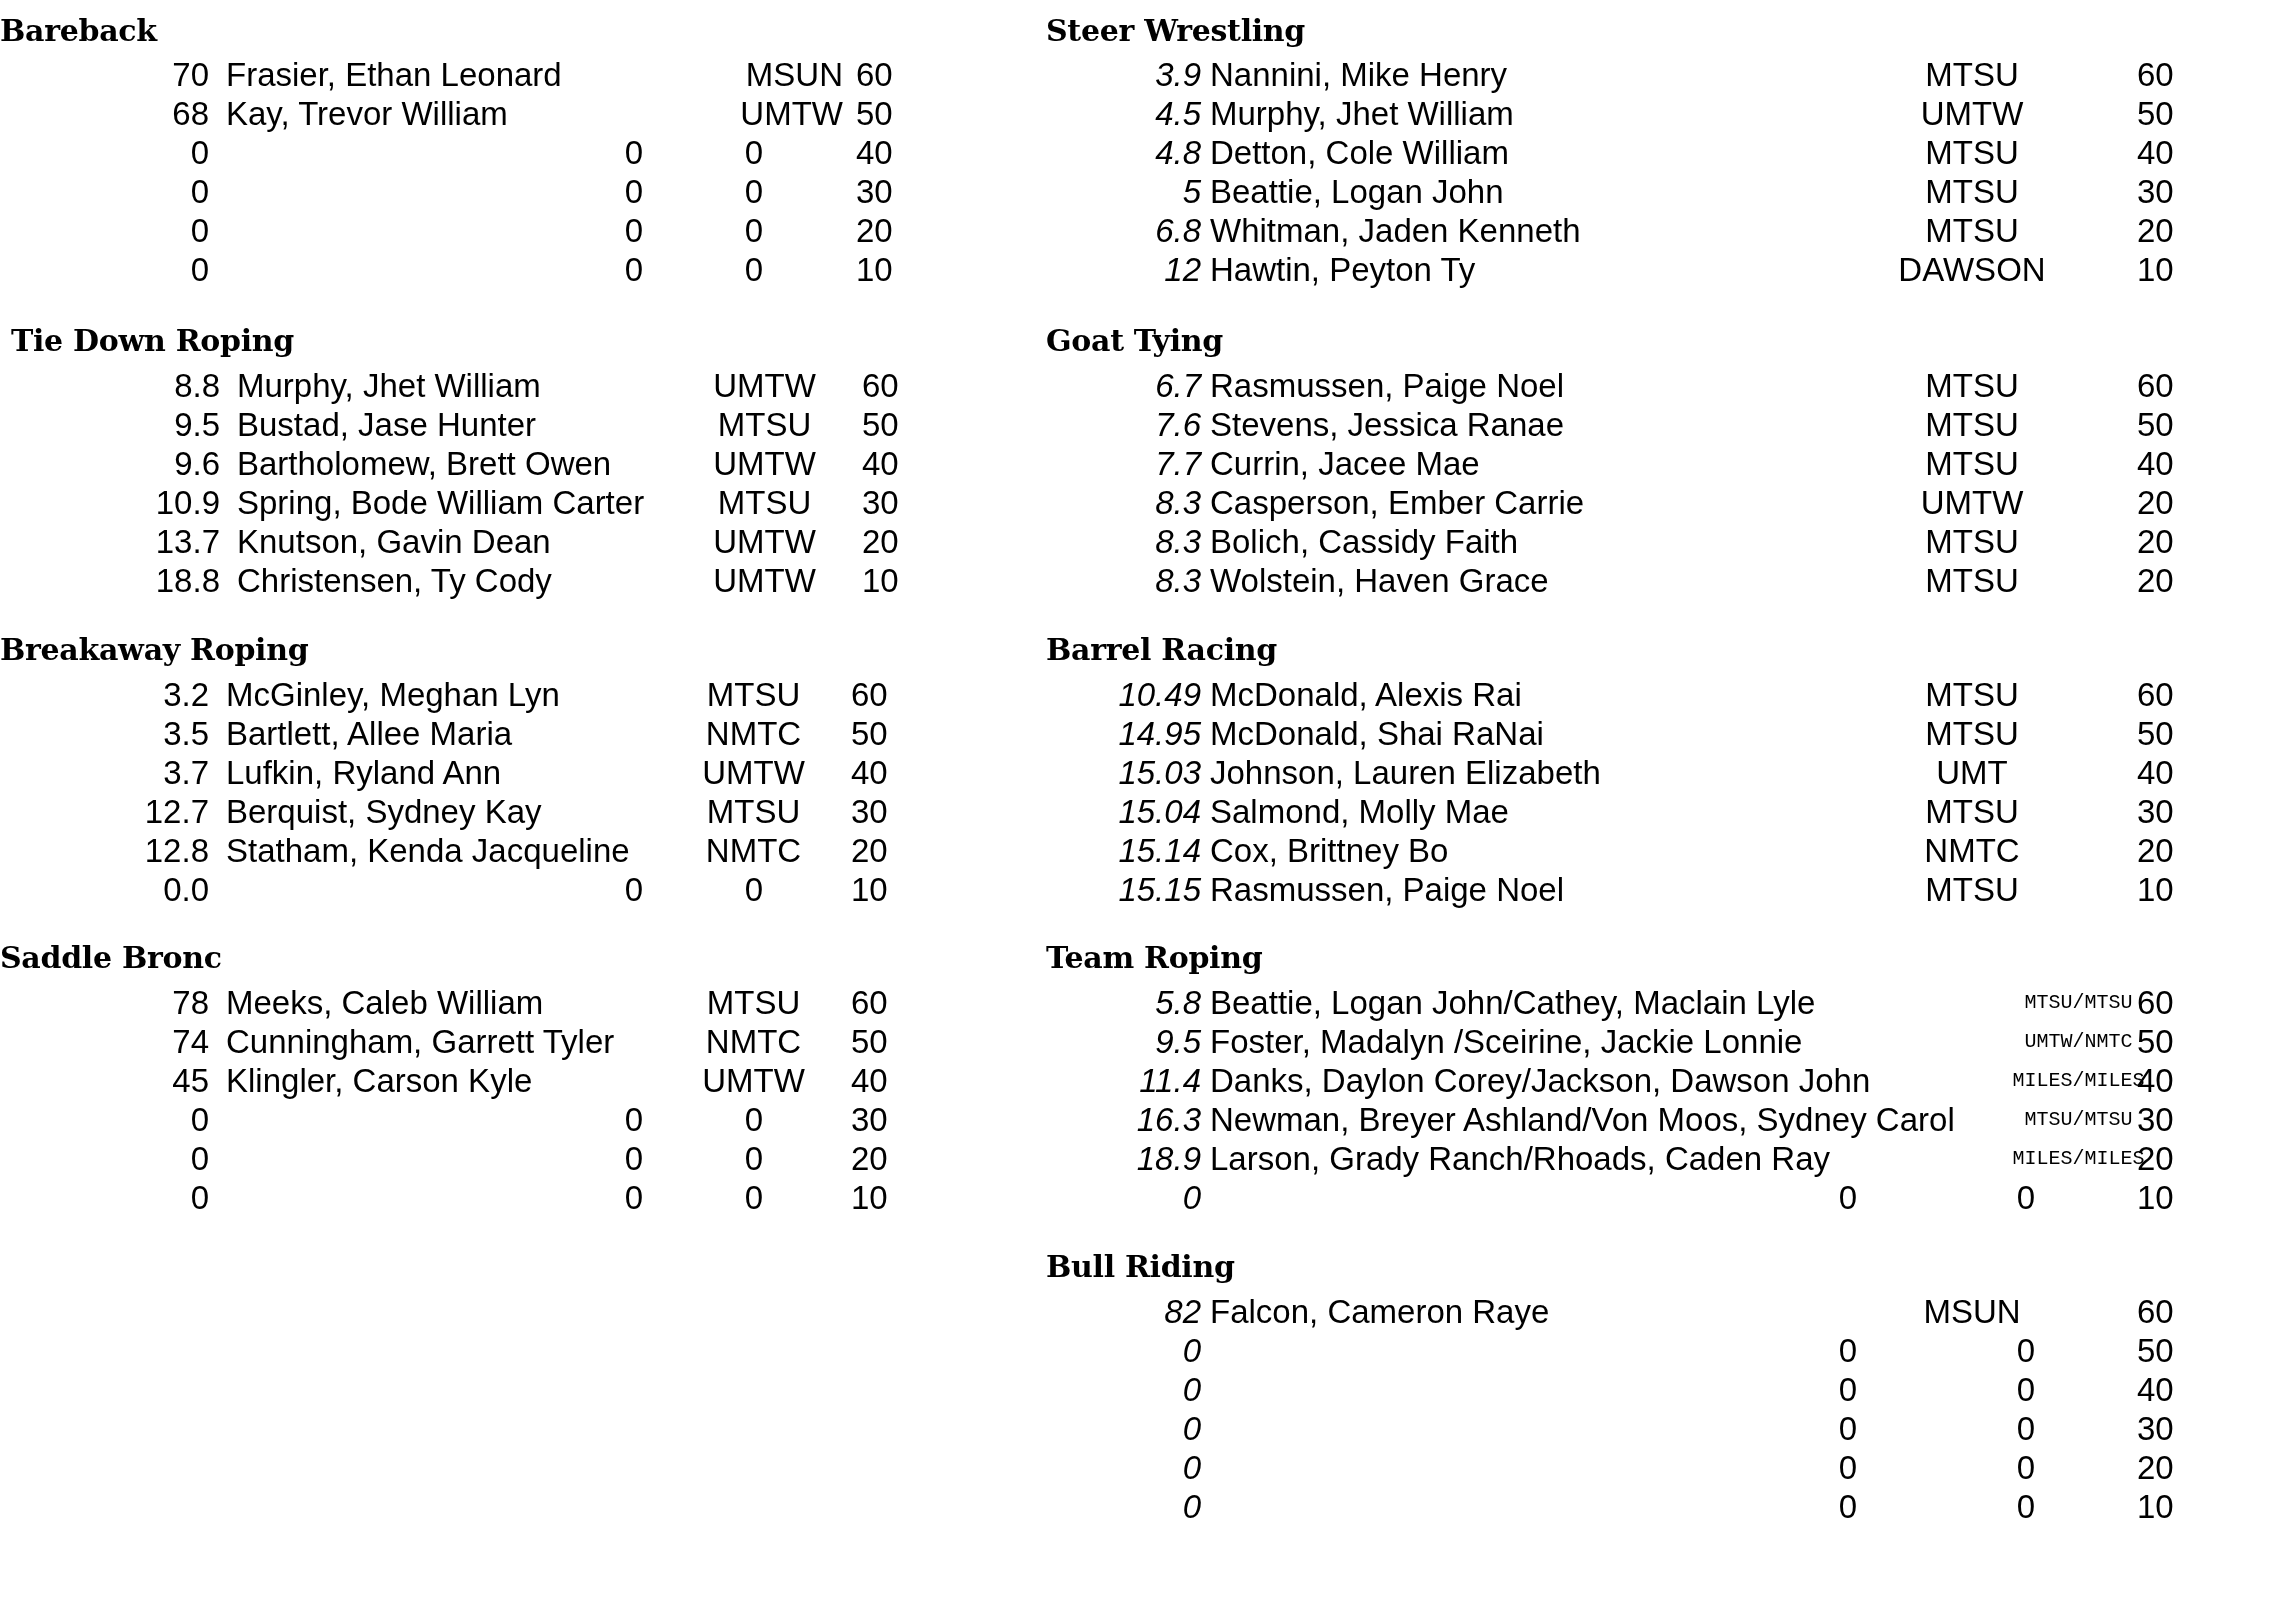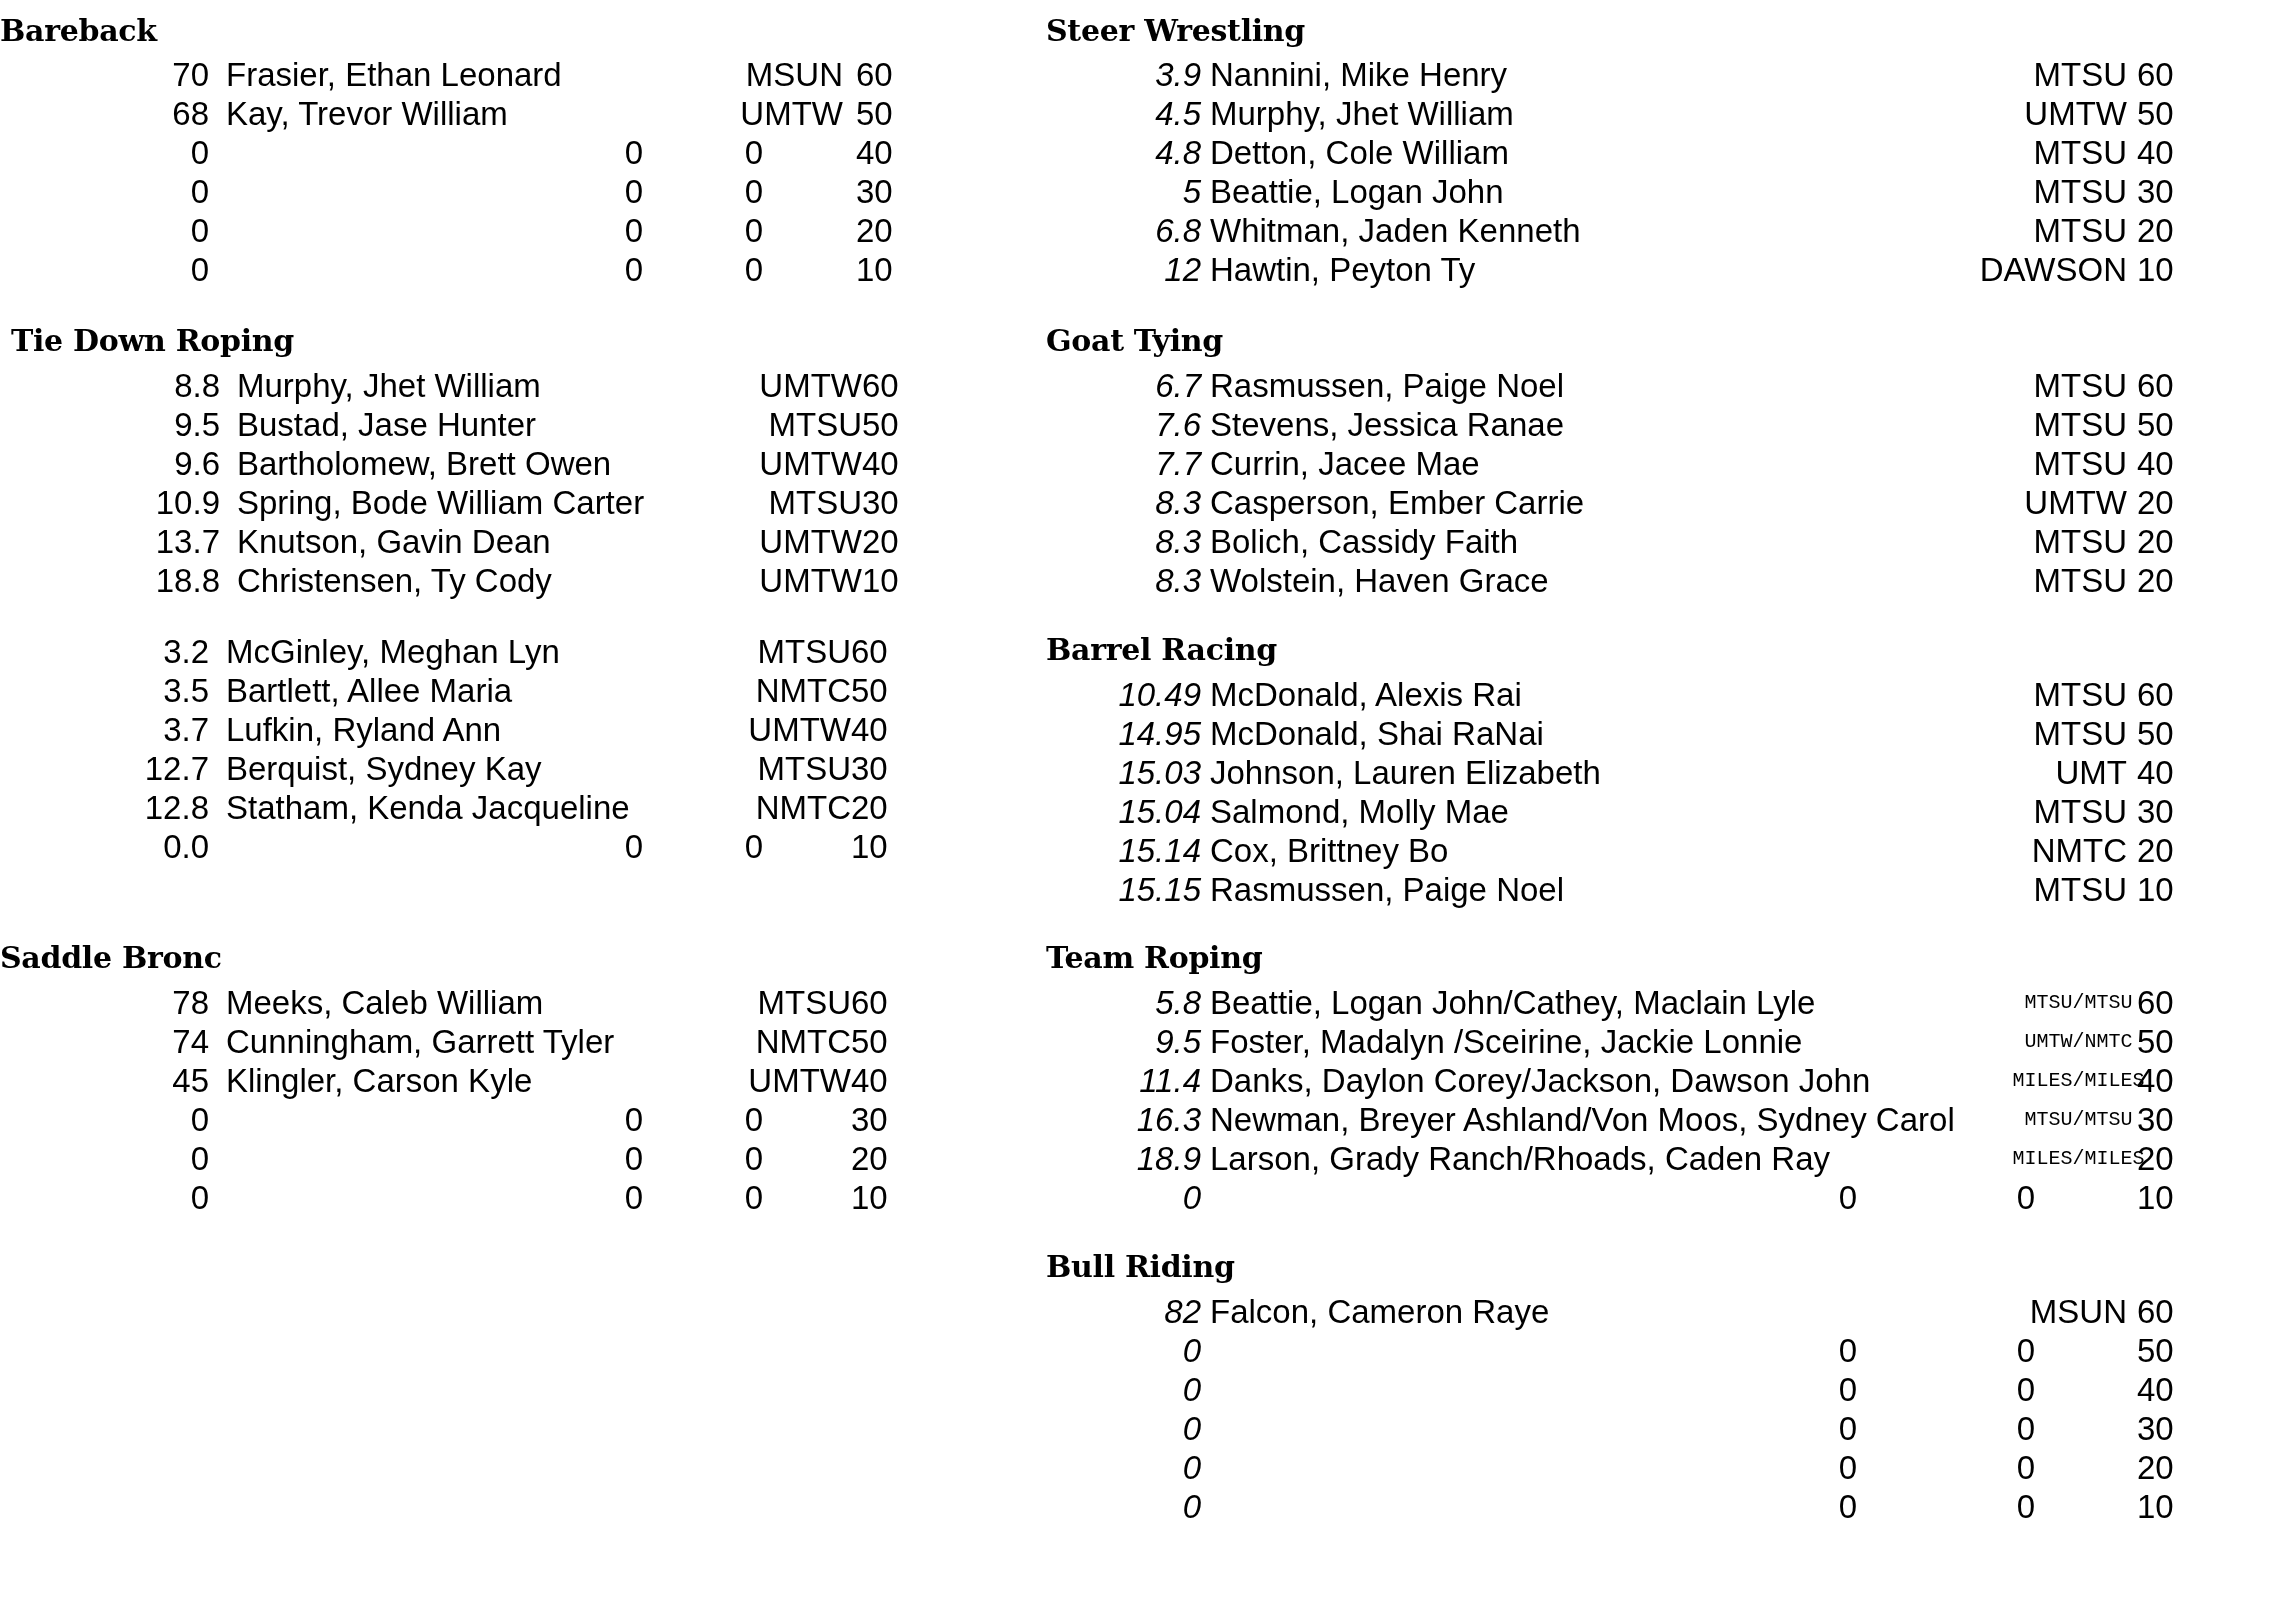--- a/index.html
+++ b/index.html
@@ -65,21 +65,21 @@
     overflow: visible;
   }
 
   .c-score {
     text-align: right;
   }
   .c-name {
     text-align: left;
   }
   .c-team {
-    text-align: right;
+    text-align: center;
   }
   .c-pts {
     text-align: left;
   }
   .c-zero {
     text-align: center;
   }
 
   .team-small {
     font-size: 20px;
@@ -200,20 +200,21 @@
           </div>
           <div class="row">
             <div class="cell c-score">18.8</div>
             <div class="cell c-name">Christensen, Ty Cody</div>
             <div class="cell c-team">UMTW</div>
             <div class="cell c-pts">10</div>
           </div>
         </div>
       </div>
       <div class="event-block blk-standard" style="top: 628px;">
+        <div class="event-title">Breakaway Roping</div>
         <div class="rows">
           <div class="row">
             <div class="cell c-score">3.2</div>
             <div class="cell c-name">McGinley, Meghan Lyn</div>
             <div class="cell c-team">MTSU</div>
             <div class="cell c-pts">60</div>
           </div>
           <div class="row">
             <div class="cell c-score">3.5</div>
             <div class="cell c-name">Bartlett, Allee Maria</div>

